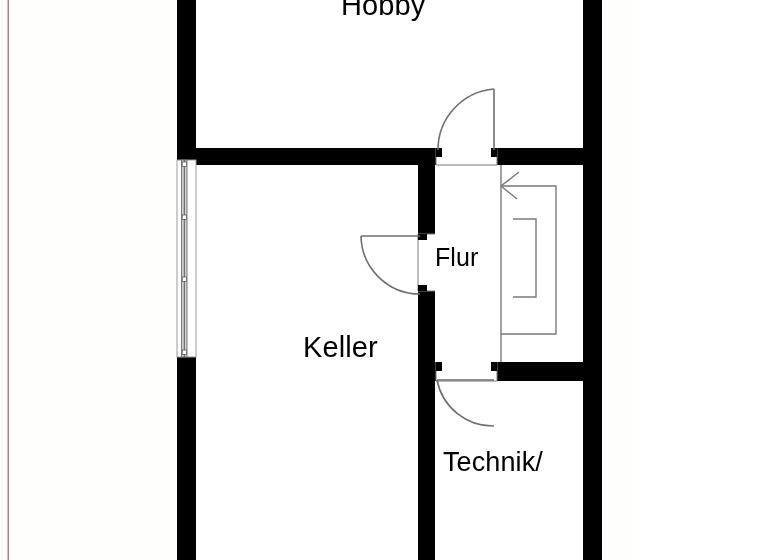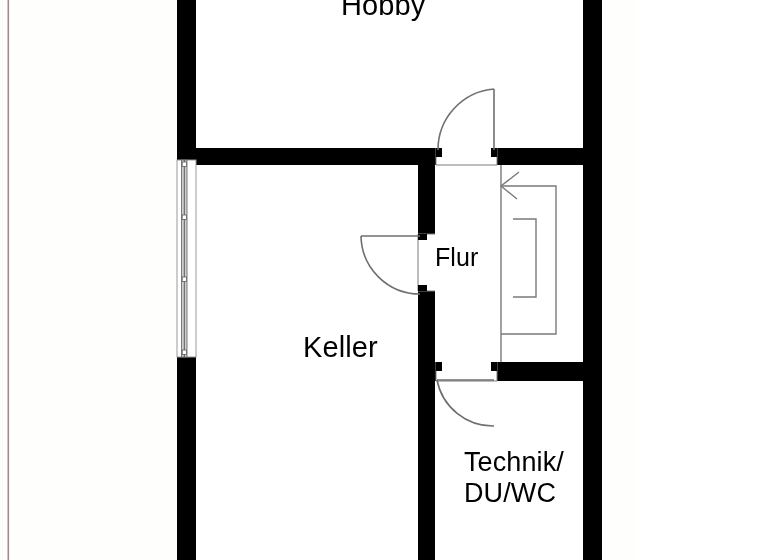--- a/index.html
+++ b/index.html
@@ -42,21 +42,21 @@
     top: 243px;
     font-size: 25px;
   }
   #label-keller {
     left: 259px;
     top: 331px;
     font-size: 29px;
     margin-left: 44px;
   }
   #label-technik {
-    left: 464px;
+    left: 443px;
     top: 447px;
     font-size: 27px;
     text-align: left;
   }
   #label-technik .tline { display: block; }
 </style>
 </head>
 <body>
 
 <div id="plan-root">
@@ -170,16 +170,15 @@
   </svg>
 
   <div class="room-label" id="label-hobby">Hobby</div>
 
   <div class="room-label" id="label-flur">Flur</div>
 
   <div class="room-label" id="label-keller">Keller</div>
 
   <div class="room-label" id="label-technik">
     <span class="tline">Technik/</span>
-    <span class="tline">DU/WC</span>
   </div>
 
 </div>
 
 </body></html>

